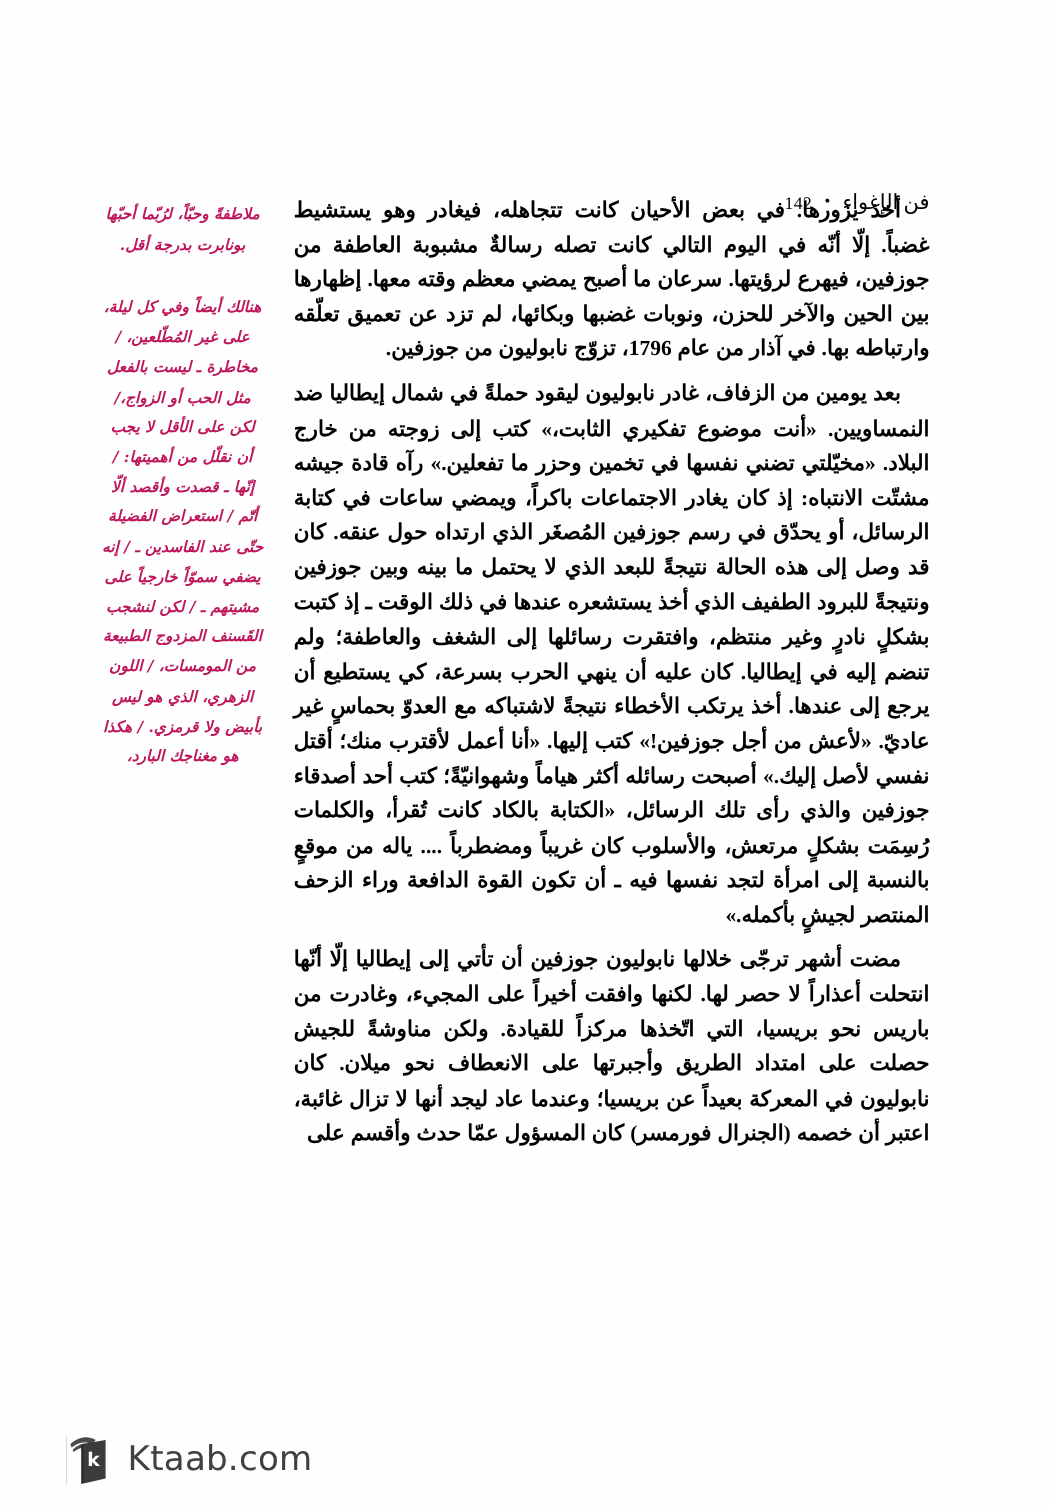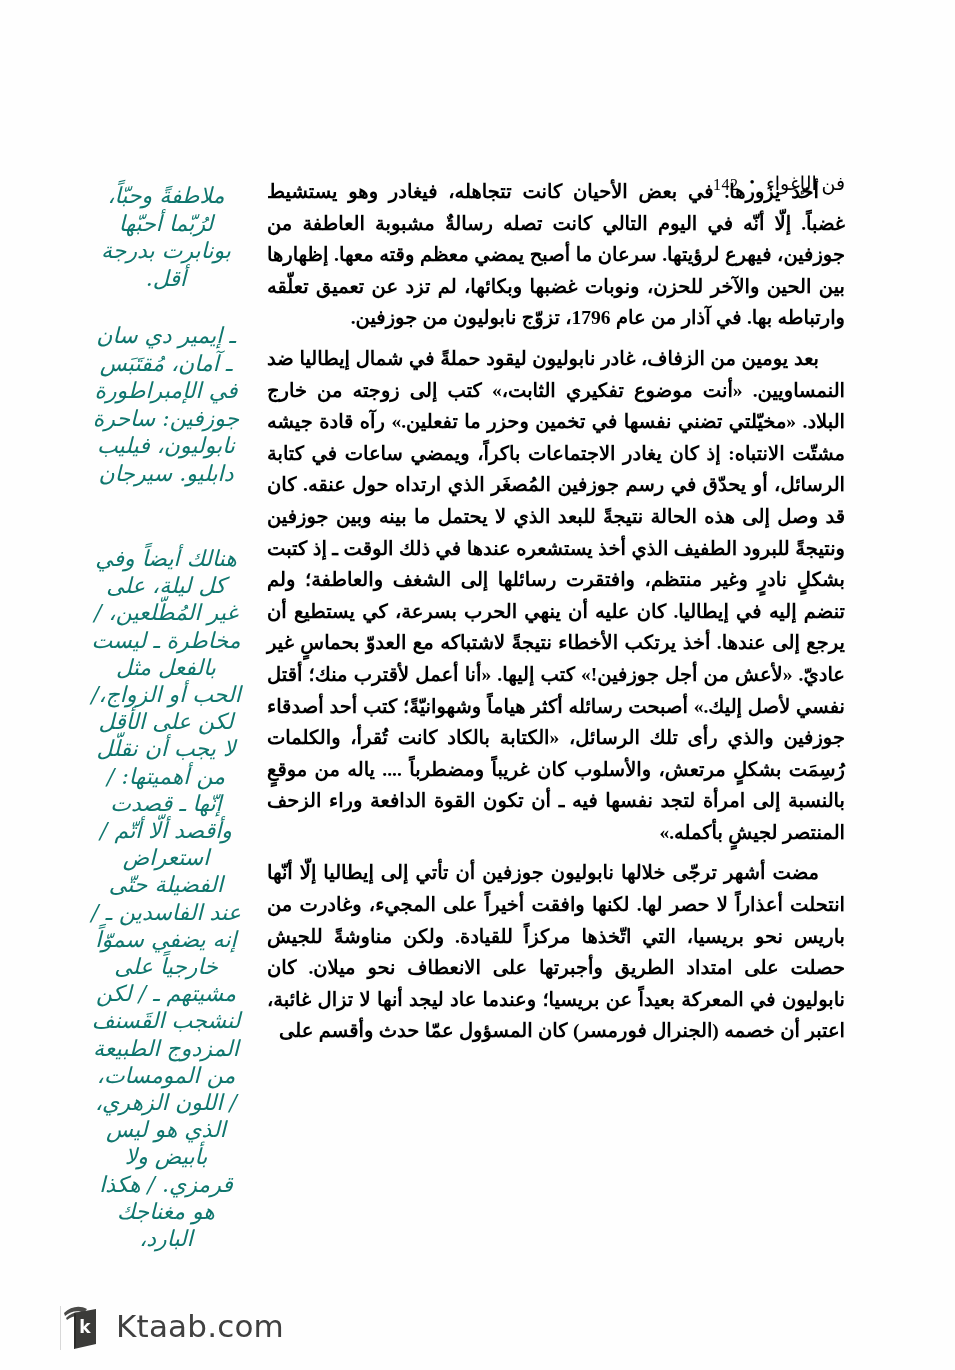--- a/index.html
+++ b/index.html
@@ -96,26 +96,27 @@
   
   .notes-col {
     width: 150px;
     flex: 0 0 150px;
     direction: rtl;
     padding-top: 6px;
   }
   .note {
     font-family: "DejaVu Serif", "Liberation Serif", serif;
     font-style: italic;
-    font-size: 22px;
+    font-size: 14px;
     line-height: 27.5px;
     text-align: center;
     margin: 0 0 30px 0;
-    color: #0f766e;
+    color: #be185d;
     letter-spacing: -0.1px;
+    font-weight: bold;
   }
   .note.attribution {
     margin-bottom: 58px;
   }
   .note.note-long {
     line-height: 27.2px;
     text-align: center;
   }
 
   
@@ -171,21 +172,20 @@
 <div class="content">
 
   <div class="body-col">
     <p class="para indent no-stretch">أخذ يزورها. في بعض الأحيان كانت تتجاهله، فيغادر وهو يستشيط غضباً. إلّا أنّه في اليوم التالي كانت تصله رسالةٌ مشبوبة العاطفة من جوزفين، فيهرع لرؤيتها. سرعان ما أصبح يمضي معظم وقته معها. إظهارها بين الحين والآخر للحزن، ونوبات غضبها وبكائها، لم تزد عن تعميق تعلّقه وارتباطه بها. في آذار من عام 1796، تزوّج نابوليون من جوزفين.</p>
     <p class="para indent no-stretch">بعد يومين من الزفاف، غادر نابوليون ليقود حملةً في شمال إيطاليا ضد النمساويين. «أنت موضوع تفكيري الثابت،» كتب إلى زوجته من خارج البلاد. «مخيّلتي تضني نفسها في تخمين وحزر ما تفعلين.» رآه قادة جيشه مشتّت الانتباه: إذ كان يغادر الاجتماعات باكراً، ويمضي ساعات في كتابة الرسائل، أو يحدّق في رسم جوزفين المُصغَر الذي ارتداه حول عنقه. كان قد وصل إلى هذه الحالة نتيجةً للبعد الذي لا يحتمل ما بينه وبين جوزفين ونتيجةً للبرود الطفيف الذي أخذ يستشعره عندها في ذلك الوقت ـ إذ كتبت بشكلٍ نادرٍ وغير منتظم، وافتقرت رسائلها إلى الشغف والعاطفة؛ ولم تنضم إليه في إيطاليا. كان عليه أن ينهي الحرب بسرعة، كي يستطيع أن يرجع إلى عندها. أخذ يرتكب الأخطاء نتيجةً لاشتباكه مع العدوّ بحماسٍ غير عاديّ. «لأعش من أجل جوزفين!» كتب إليها. «أنا أعمل لأقترب منك؛ أقتل نفسي لأصل إليك.» أصبحت رسائله أكثر هياماً وشهوانيّةً؛ كتب أحد أصدقاء جوزفين والذي رأى تلك الرسائل، «الكتابة بالكاد كانت تُقرأ، والكلمات رُسِمَت بشكلٍ مرتعش، والأسلوب كان غريباً ومضطرباً .... ياله من موقعٍ بالنسبة إلى امرأة لتجد نفسها فيه ـ أن تكون القوة الدافعة وراء الزحف المنتصر لجيشٍ بأكمله.»</p>
     <p class="para indent no-stretch">مضت أشهر ترجّى خلالها نابوليون جوزفين أن تأتي إلى إيطاليا إلّا أنّها انتحلت أعذاراً لا حصر لها. لكنها وافقت أخيراً على المجيء، وغادرت من باريس نحو بريسيا، التي اتّخذها مركزاً للقيادة. ولكن مناوشةً للجيش حصلت على امتداد الطريق وأجبرتها على الانعطاف نحو ميلان. كان نابوليون في المعركة بعيداً عن بريسيا؛ وعندما عاد ليجد أنها لا تزال غائبة، اعتبر أن خصمه (الجنرال فورمسر) كان المسؤول عمّا حدث وأقسم على</p>
   </div>
 
   <div class="notes-col">
     <p class="note">ملاطفةً وحبّاً، لرُبّما أحبّها بونابرت بدرجة أقل.</p>
-    <p class="note attribution">ـ إيمير دي سان ـ آمان، مُقتَبَس في الإمبراطورة جوزفين: ساحرة نابوليون، فيليب دابليو. سيرجان</p>
     <p class="note note-long">هنالك أيضاً وفي كل ليلة، على غير المُطّلعين، / مخاطرة ـ ليست بالفعل مثل الحب أو الزواج،/ لكن على الأقل لا يجب أن نقلّل من أهميتها: / إنّها ـ قصدت وأقصد ألّا أتّم / استعراض الفضيلة حتّى عند الفاسدين ـ / إنه يضفي سموّاً خارجياً على مشيتهم ـ / لكن لنشجب القَسنف المزدوج الطبيعة من المومسات، / اللون الزهري، الذي هو ليس بأبيض ولا قرمزي. / هكذا هو مغناجك البارد،</p>
   </div>
 
 </div>
 
 <div class="watermark">
   <div class="wm-sep"></div>
   <div class="wm-logo">
     <svg width="46" height="52" viewBox="0 0 46 52" xmlns="http://www.w3.org/2000/svg">
 

